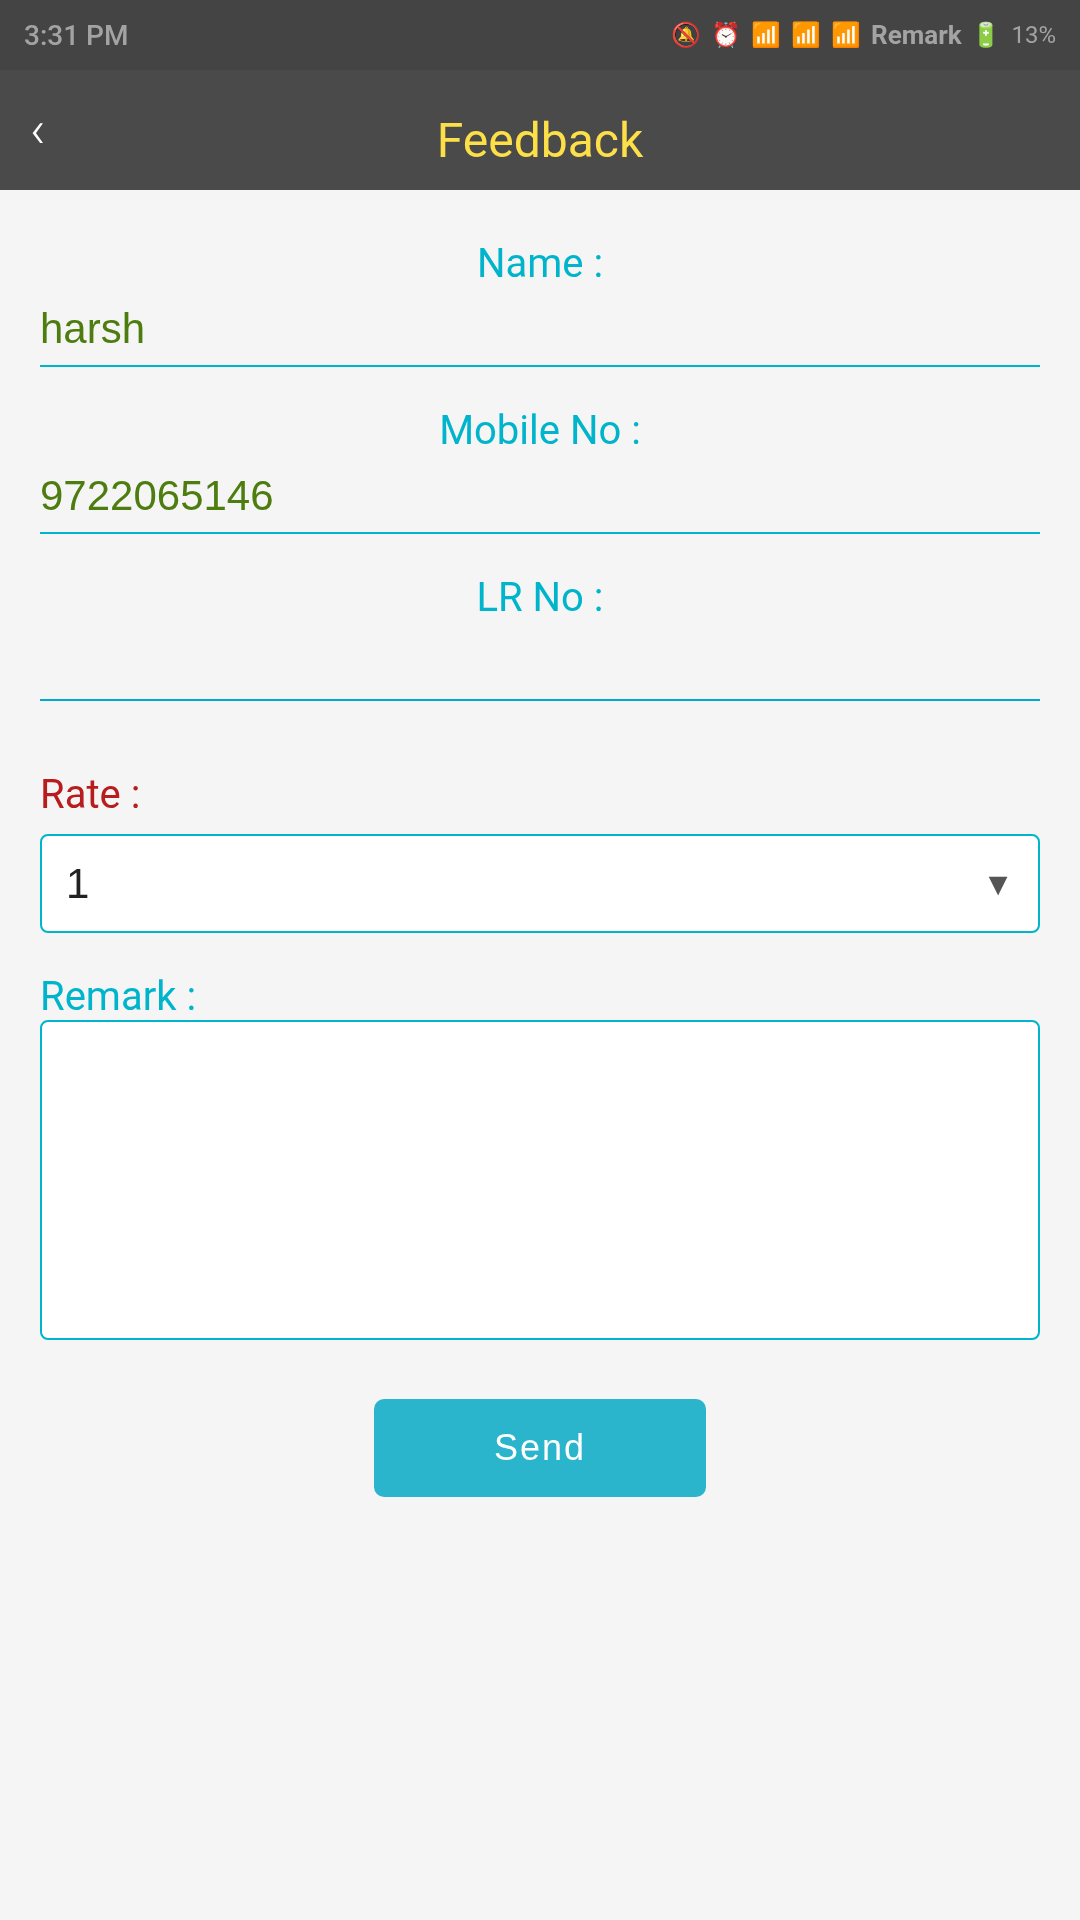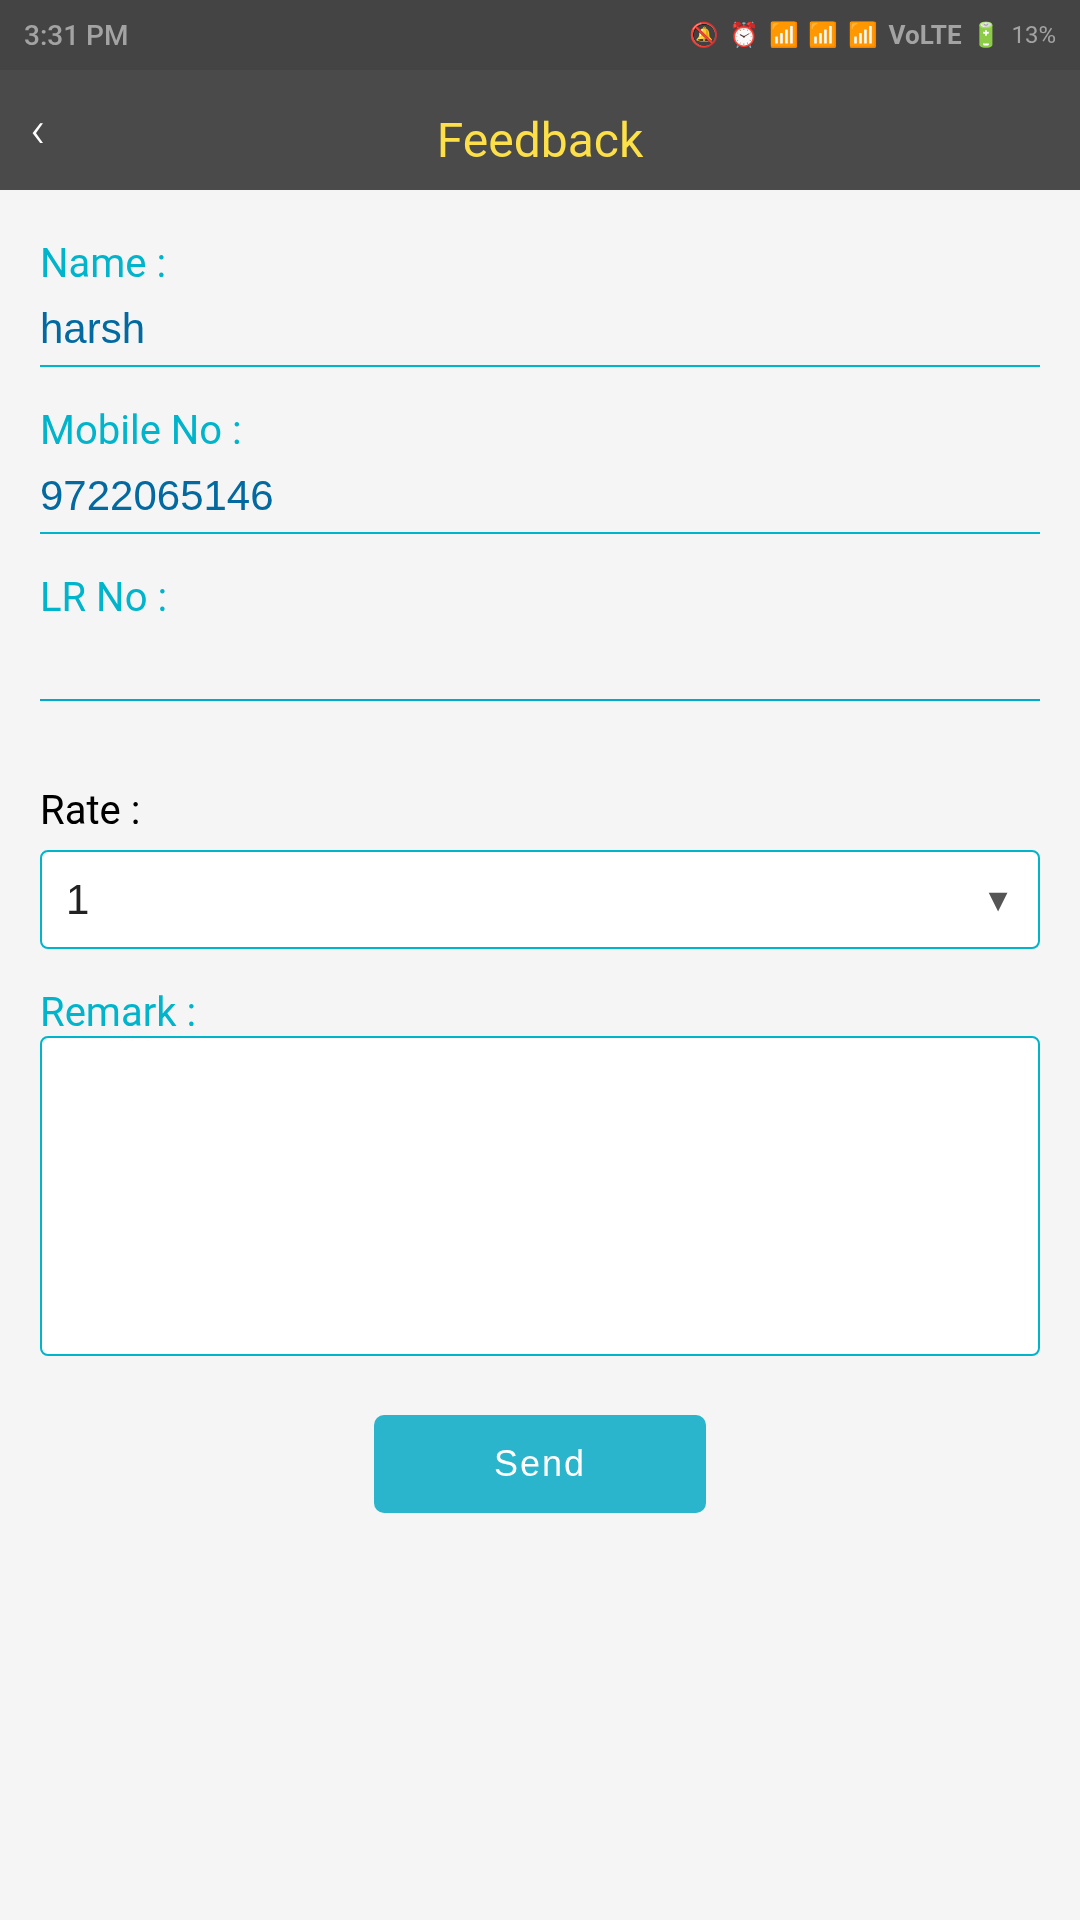--- a/index.html
+++ b/index.html
@@ -78,29 +78,30 @@
     .form-label {
       color: #00b4cc;
       font-size: 40px;
       font-weight: 400;
       margin-bottom: 8px;
       margin-top: 40px;
     }
 
     .form-label:first-child {
       margin-top: 10px;
+      text-align: center;
     }
 
     .form-input {
       width: 100%;
       border: none;
       border-bottom: 2px solid #00b4cc;
       background: transparent;
       font-size: 42px;
-      color: #0369a1;
+      color: #4d7c0f;
       padding: 10px 0 12px 0;
       outline: none;
       font-family: Arial, sans-serif;
     }
 
     .form-input-lr {
       width: 100%;
       border: none;
       border-bottom: 2px solid #00aacc;
       background: transparent;
@@ -110,25 +111,25 @@
       outline: none;
       font-family: Arial, sans-serif;
     }
 
     .section-divider {
       height: 30px;
     }
 
     
     .form-label-dark {
-      color: #000000;
+      color: #b91c1c;
       font-size: 40px;
       font-weight: 400;
       margin-bottom: 16px;
-      margin-top: 56px;
+      margin-top: 40px;
     }
 
     
     .select-wrapper {
       width: 100%;
       border: 2px solid #00b4cc;
       border-radius: 8px;
       background: #ffffff;
       padding: 0;
       position: relative;
@@ -207,21 +208,21 @@
 <body>
 
 <div class="status-bar">
   <span class="status-time">3:31 PM</span>
   <div class="status-icons">
     <span>🔕</span>
     <span>⏰</span>
     <span>📶</span>
     <span>📶</span>
     <span>📶</span>
-    <span style="font-size:26px;font-weight:bold;">VoLTE</span>
+    <span style="font-size:26px;font-weight:bold;">Remark</span>
     <span>🔋</span>
     <span>13%</span>
   </div>
 </div>
 
 <div class="toolbar">
   <span class="back-button">‹</span>
   <span class="toolbar-title">Feedback</span>
 </div>
 

